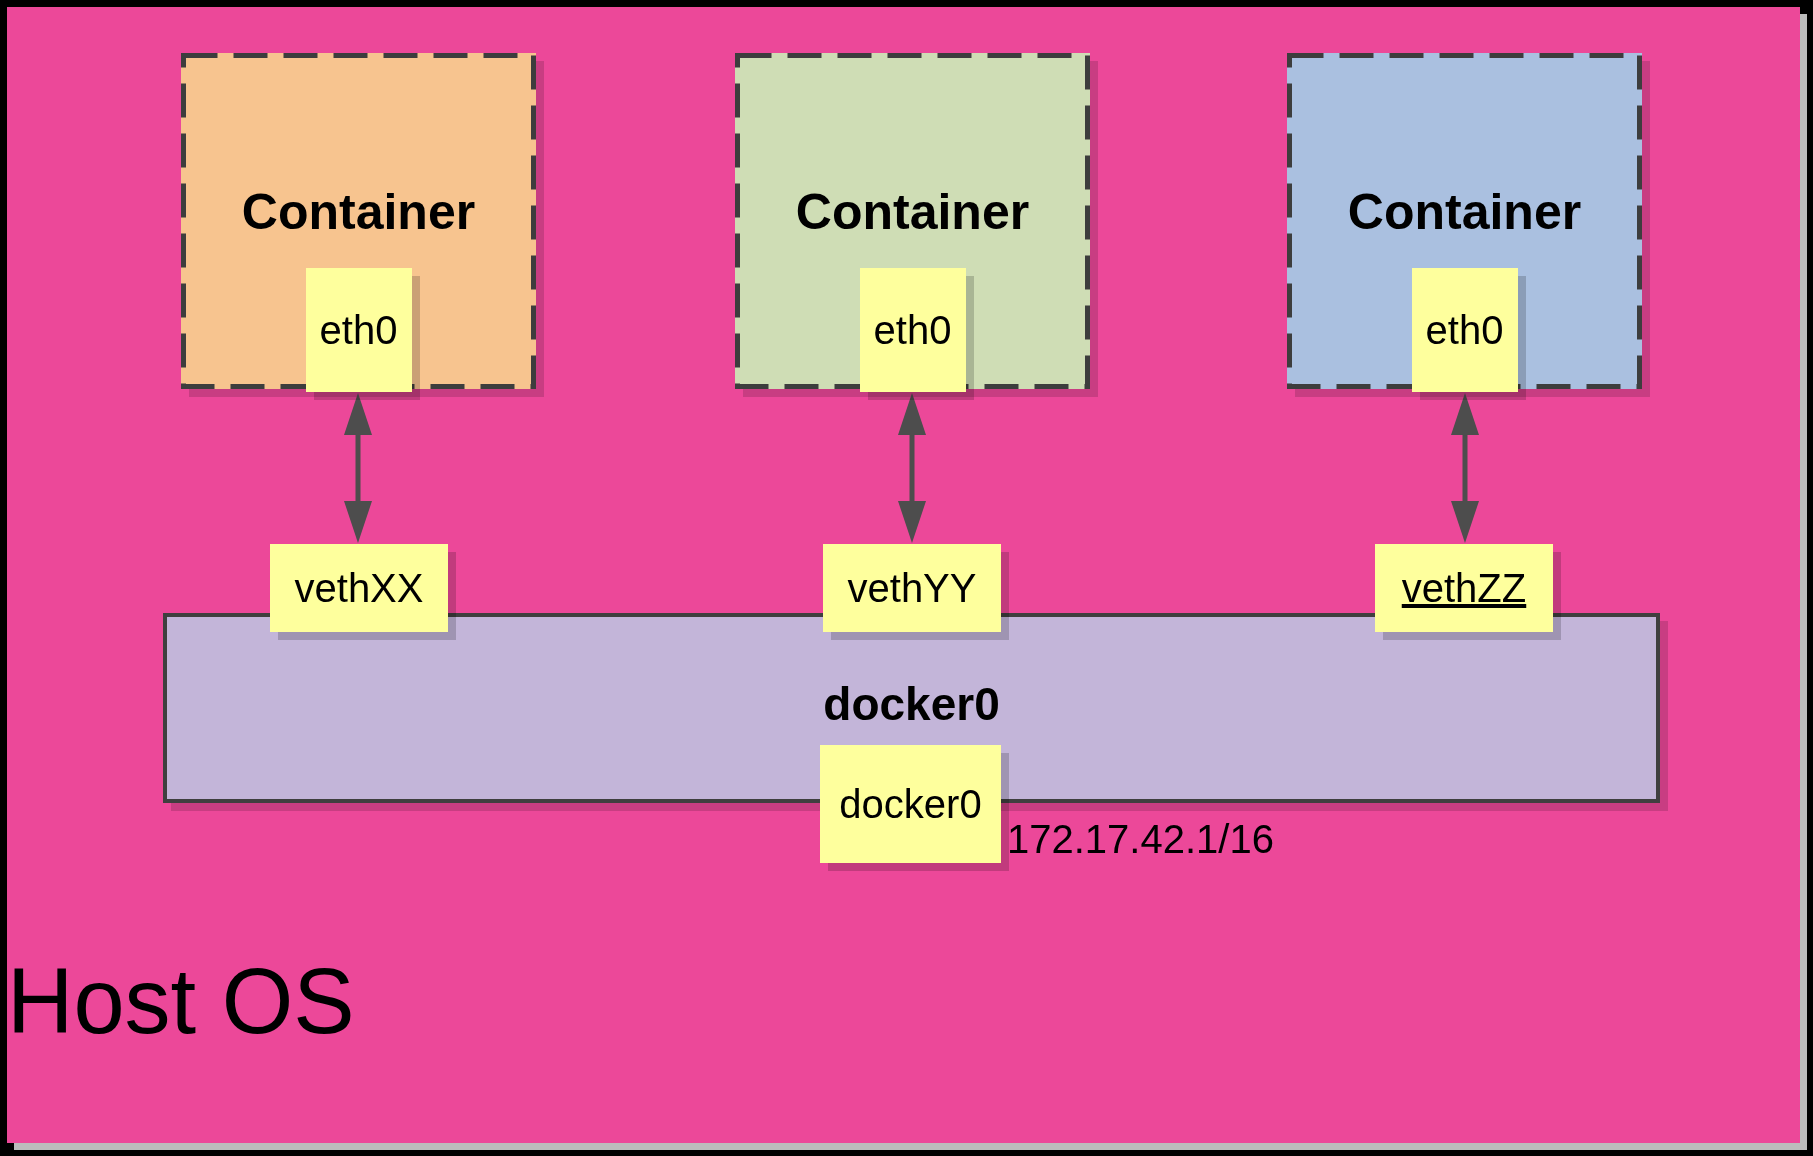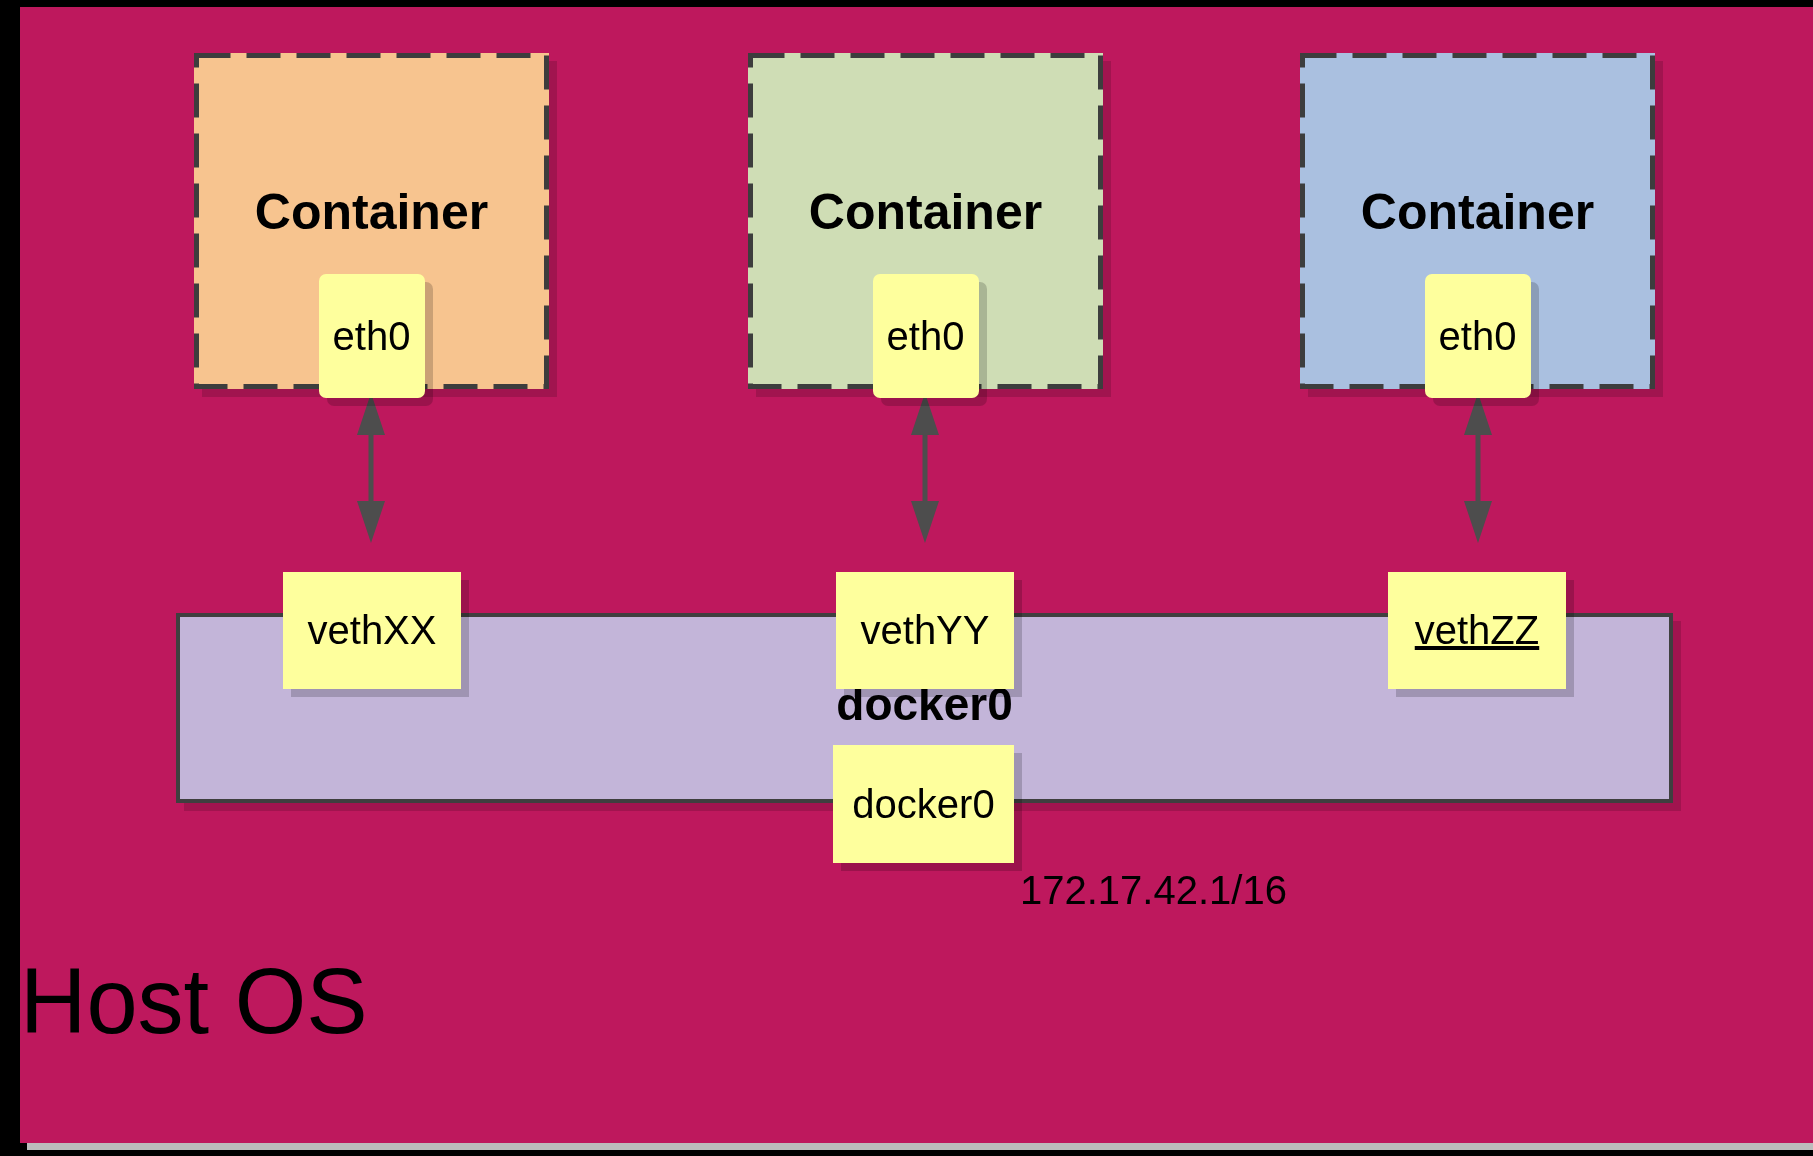--- a/index.html
+++ b/index.html
@@ -7,23 +7,22 @@
     position:relative;
     width:1813px;height:1156px;
     background:#000000;
     overflow:hidden;
     font-family:"Liberation Sans", sans-serif;
     color:#000;
   }
   .canvas{
     position:absolute;left:7px;top:7px;
     width:1793px;height:1136px;
-    background:#be185d;
+    background:#ec4899;
     box-shadow:7px 7px 0 #bcbcbc;
-    margin-left:13px;
   }
   
   .container-box{
     position:absolute;top:46px;
     width:355px;height:336px;
     box-shadow:8px 8px 0 rgba(0,0,0,0.15);
   }
   .container-box.c1{left:174px;background:#f7c48f;}
   .container-box.c2{left:728px;background:#cfddb5;}
   .container-box.c3{left:1280px;background:#aac0e0;}
@@ -34,33 +33,32 @@
     font-size:50px;font-weight:bold;letter-spacing:0px;
   }
   .note{
     background:#feff9d;
     box-shadow:8px 8px 0 rgba(0,0,0,0.18);
     display:flex;align-items:center;justify-content:center;
     font-size:40px;
   }
   .eth-box{
     position:absolute;left:50%;transform:translateX(-50%);
-    top:221px;width:106px;height:124px;
+    top:215px;width:106px;height:124px;
     z-index:4;
-    border-radius:7px;
   }
   
   .arrow{position:absolute;top:386px;width:36px;height:150px;}
   .arrow.a1{left:333px;}
   .arrow.a2{left:887px;}
   .arrow.a3{left:1440px;}
   
   .veth-box{
-    position:absolute;top:565px;
-    width:178px;height:117px;
+    position:absolute;top:537px;
+    width:178px;height:88px;
     z-index:3;
   }
   .veth-box.v1{left:263px;}
   .veth-box.v2{left:816px;}
   .veth-box.v3{left:1368px;text-decoration:underline;}
   
   .bridge-bar{
     position:absolute;left:156px;top:606px;
     width:1497px;height:190px;
     background:#c3b5d9;
@@ -73,21 +71,21 @@
     position:absolute;left:0;top:60px;width:100%;
     text-align:center;
     font-size:46px;font-weight:bold;
   }
   .docker0-box{
     position:absolute;left:813px;top:738px;
     width:181px;height:118px;
     z-index:3;
   }
   .ip-label{
-    position:absolute;left:1000px;top:860px;
+    position:absolute;left:1000px;top:809px;
     font-size:40px;line-height:1.15;
     z-index:3;
     text-align:right;
   }
   .host-os-label{
     position:absolute;left:0;top:948px;width:100%;
     font-size:92px;line-height:1.0;
   }
 </style>
 </head>

